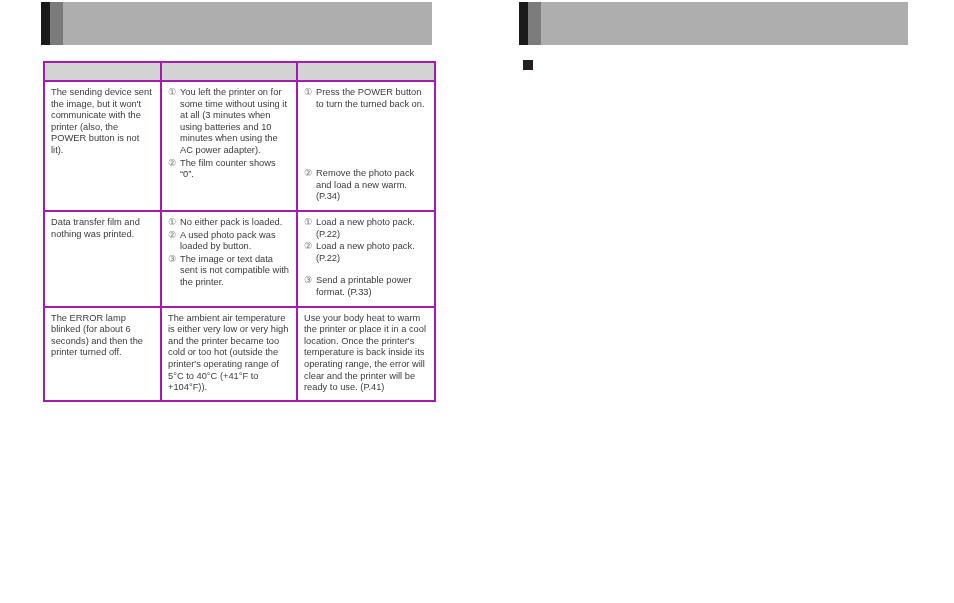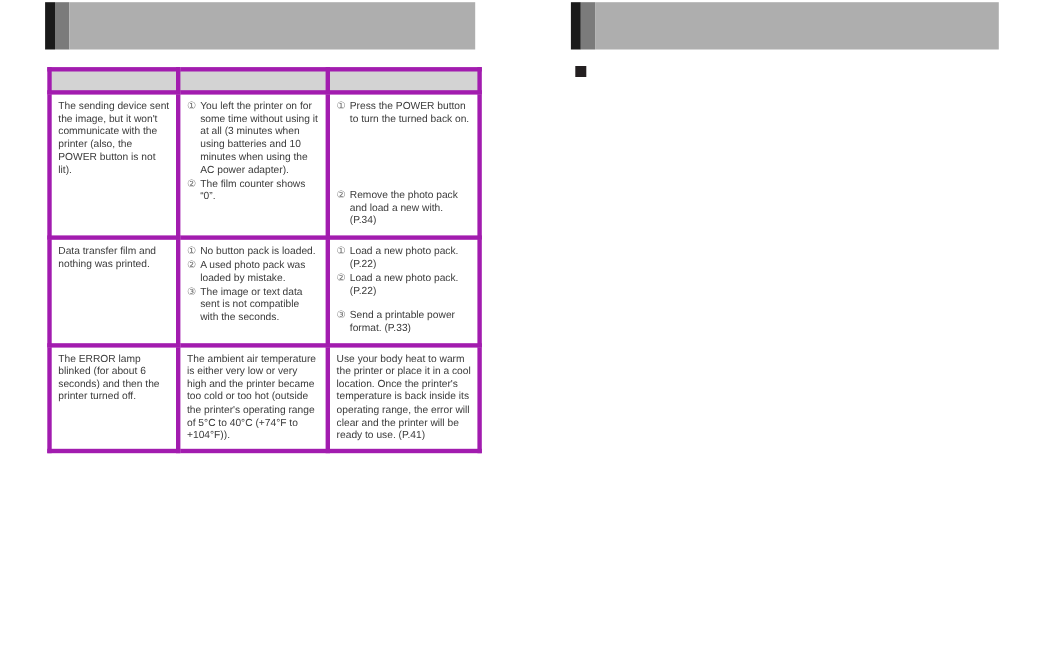--- a/index.html
+++ b/index.html
@@ -50,21 +50,21 @@
   
   table.tbl {
     position: absolute;
     border-collapse: collapse;
     table-layout: fixed;
     font-size: 9.3px;
     line-height: 11.6px;
     color: #3b3b3b;
   }
   table.tbl td, table.tbl th {
-    border: 4px solid #a21caf;
+    border: 2px solid #a21caf;
     vertical-align: top;
     padding: 5px 6px 6px 6px;
     font-weight: normal;
     text-align: left;
   }
   table.tbl thead th {
     background: #d3d3d3;
     height: 17px;
     padding: 0;
   }
@@ -140,43 +140,43 @@
           </ul>
         </td>
         <td>
           <ul class="numlist">
             <li>
               <span class="num">①</span>
               <span>Press the POWER button to turn the turned back on.</span>
             </li>
             <li class="gap-5">
               <span class="num">②</span>
-              <span>Remove the photo pack and load a new with. (P.34)</span>
+              <span>Remove the photo pack and load a new warm. (P.34)</span>
             </li>
           </ul>
         </td>
       </tr>
 
       <tr>
         <td>
           <p class="plain">Data transfer film and nothing was printed.</p>
         </td>
         <td>
           <ul class="numlist">
             <li>
               <span class="num">①</span>
-              <span>No button pack is loaded.</span>
-            </li>
-            <li>
-              <span class="num">②</span>
-              <span>A used photo pack was loaded by mistake.</span>
+              <span>No either pack is loaded.</span>
+            </li>
+            <li>
+              <span class="num">②</span>
+              <span>A used photo pack was loaded by button.</span>
             </li>
             <li>
               <span class="num">③</span>
-              <span>The image or text data sent is not compatible with the seconds.</span>
+              <span>The image or text data sent is not compatible with the printer.</span>
             </li>
           </ul>
         </td>
         <td>
           <ul class="numlist">
             <li>
               <span class="num">①</span>
               <span>Load a new photo pack. (P.22)</span>
             </li>
             <li>
@@ -189,21 +189,21 @@
             </li>
           </ul>
         </td>
       </tr>
 
       <tr>
         <td>
           <p class="plain">The ERROR lamp blinked (for about 6 seconds) and then the printer turned off.</p>
         </td>
         <td>
-          <p class="plain">The ambient air temperature is either very low or very high and the printer became too cold or too hot (outside the printer's operating range of 5°C to 40°C (+74°F to +104°F)).</p>
+          <p class="plain">The ambient air temperature is either very low or very high and the printer became too cold or too hot (outside the printer's operating range of 5°C to 40°C (+41°F to +104°F)).</p>
         </td>
         <td>
           <p class="plain">Use your body heat to warm the printer or place it in a cool location. Once the printer's temperature is back inside its operating range, the error will clear and the printer will be ready to use. (P.41)</p>
         </td>
       </tr>
     </tbody>
   </table>
 </div>
 
 <div class="page page-right">

